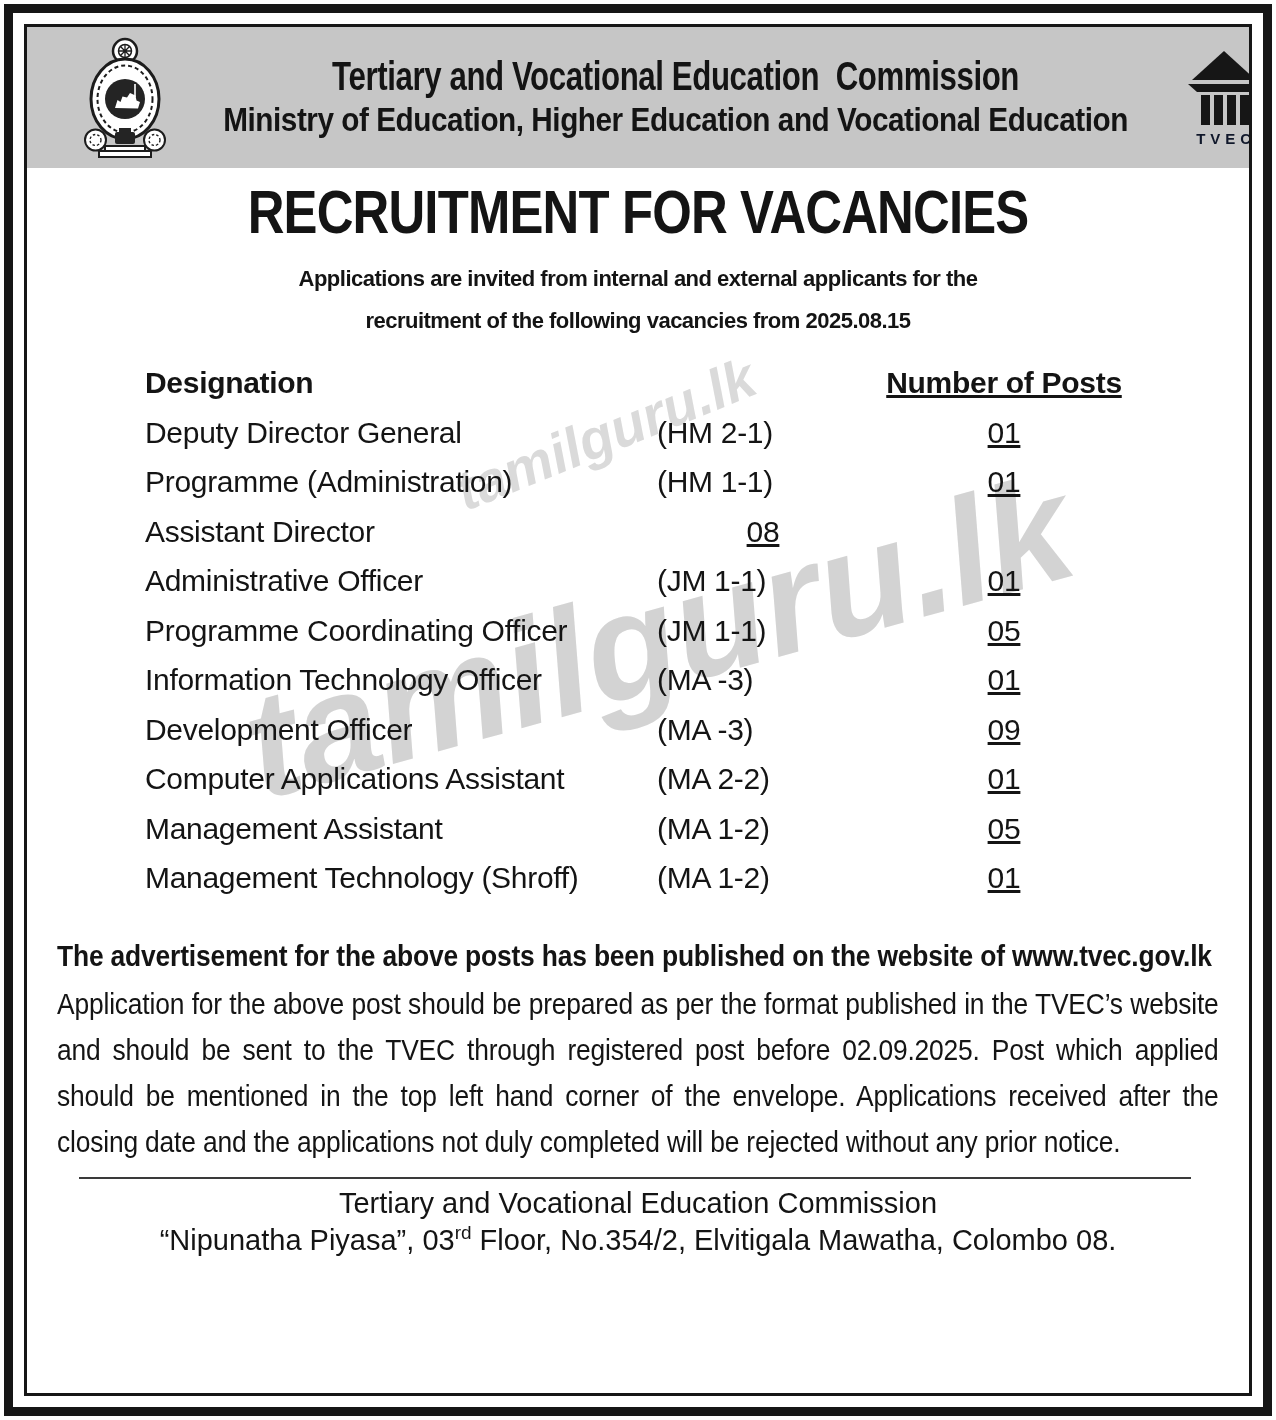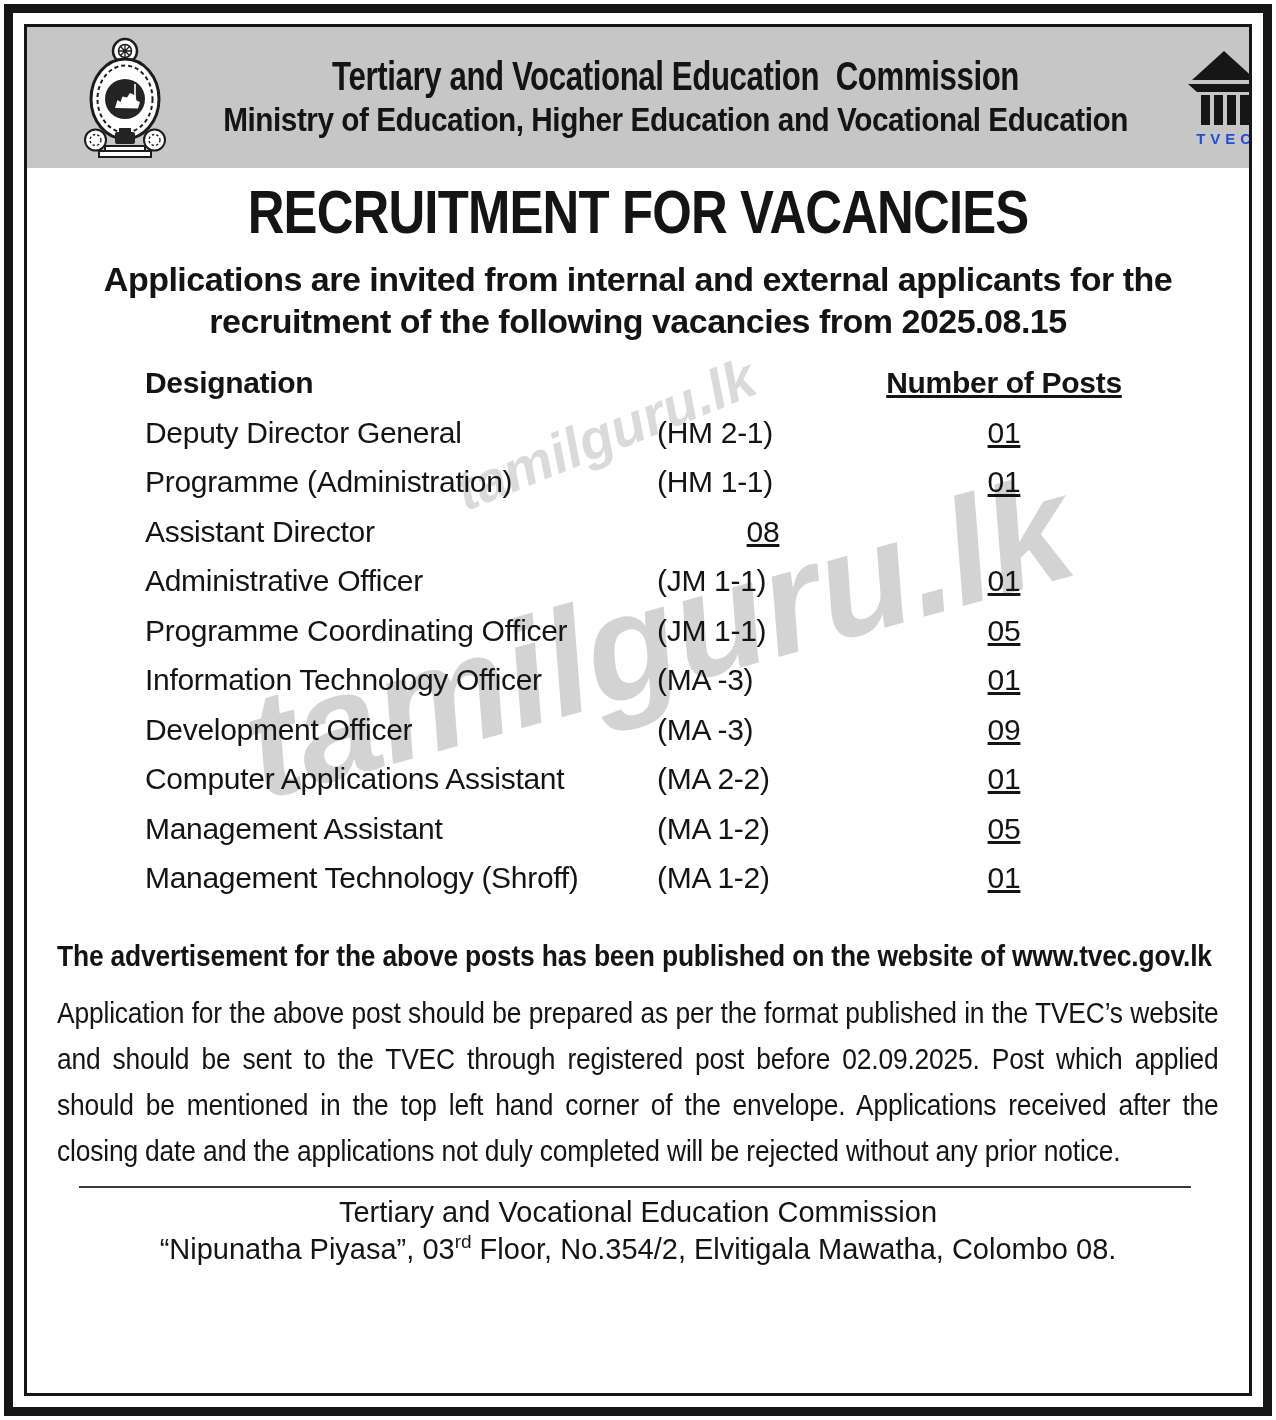--- a/index.html
+++ b/index.html
@@ -46,33 +46,33 @@
   .masthead-text{flex:1;text-align:center;padding-bottom:4px;}
   .org-title{
     font-size:40px;font-weight:bold;letter-spacing:-.5px;
     transform:scaleX(.78);white-space:pre;line-height:46px;
   }
   .org-subtitle{
     font-size:33px;font-weight:bold;letter-spacing:-.5px;
     transform:scaleX(.9);white-space:pre;line-height:38px;margin-top:2px;
   }
   .tvec-box{width:92px;flex:0 0 92px;text-align:center;}
-  .tvec-label{font-size:15px;font-weight:bold;letter-spacing:5px;margin-top:1px;margin-left:4px;color:#1d4ed8;}
+  .tvec-label{font-size:15px;font-weight:bold;letter-spacing:5px;margin-top:1px;margin-left:4px;color:#0f172a;}
 
   
   .main-title{margin:12px 0 0;text-align:center;line-height:64px;height:64px;}
   .main-title span{
     display:inline-block;font-size:62px;font-weight:bold;
     letter-spacing:-1px;transform:scaleX(.82);white-space:nowrap;
   }
 
   
   .intro{
     margin-top:14px;text-align:center;
-    font-size:34px;font-weight:bold;letter-spacing:-.5px;line-height:42px;
+    font-size:22px;font-weight:bold;letter-spacing:-.5px;line-height:42px;
   }
 
   
   .vacancy-table{
     margin:16px 0 0 118px;width:994px;
     font-size:30px;letter-spacing:-.3px;
   }
   .t-row{display:grid;grid-template-columns:512px 212px 270px;line-height:49.5px;}
   .t-head{font-weight:bold;}
   .col-posts{text-align:center;text-decoration:underline;}
@@ -224,21 +224,21 @@
   </div>
 </div>
     </div>
 
     <div class="para-zone">
       <div class="scale-block">
         <p class="notice">The advertisement for the above posts has been published on the website of www.tvec.gov.lk</p>
       </div>
     </div>
 
-    <div class="para-zone" style="margin-top:12px;">
+    <div class="para-zone" style="margin-top:3px;">
       <div class="scale-block">
         <p class="body-para">Application for the above post should be prepared as per the format published in the TVEC’s website and should be sent to the TVEC through registered post before 02.09.2025. Post  which applied  should be mentioned in the top left hand corner of the envelope. Applications received after the closing date and the applications not duly completed will be rejected without any prior notice.</p>
       </div>
     </div>
 
     <hr class="footer-rule">
     <div class="footer">
       <div class="footer-org">Tertiary and Vocational Education Commission</div>
       <div class="footer-addr"><span>“Nipunatha Piyasa”, 03</span><sup>rd</sup><span> Floor, No.354/2, Elvitigala Mawatha, Colombo 08.</span></div>
     </div>

